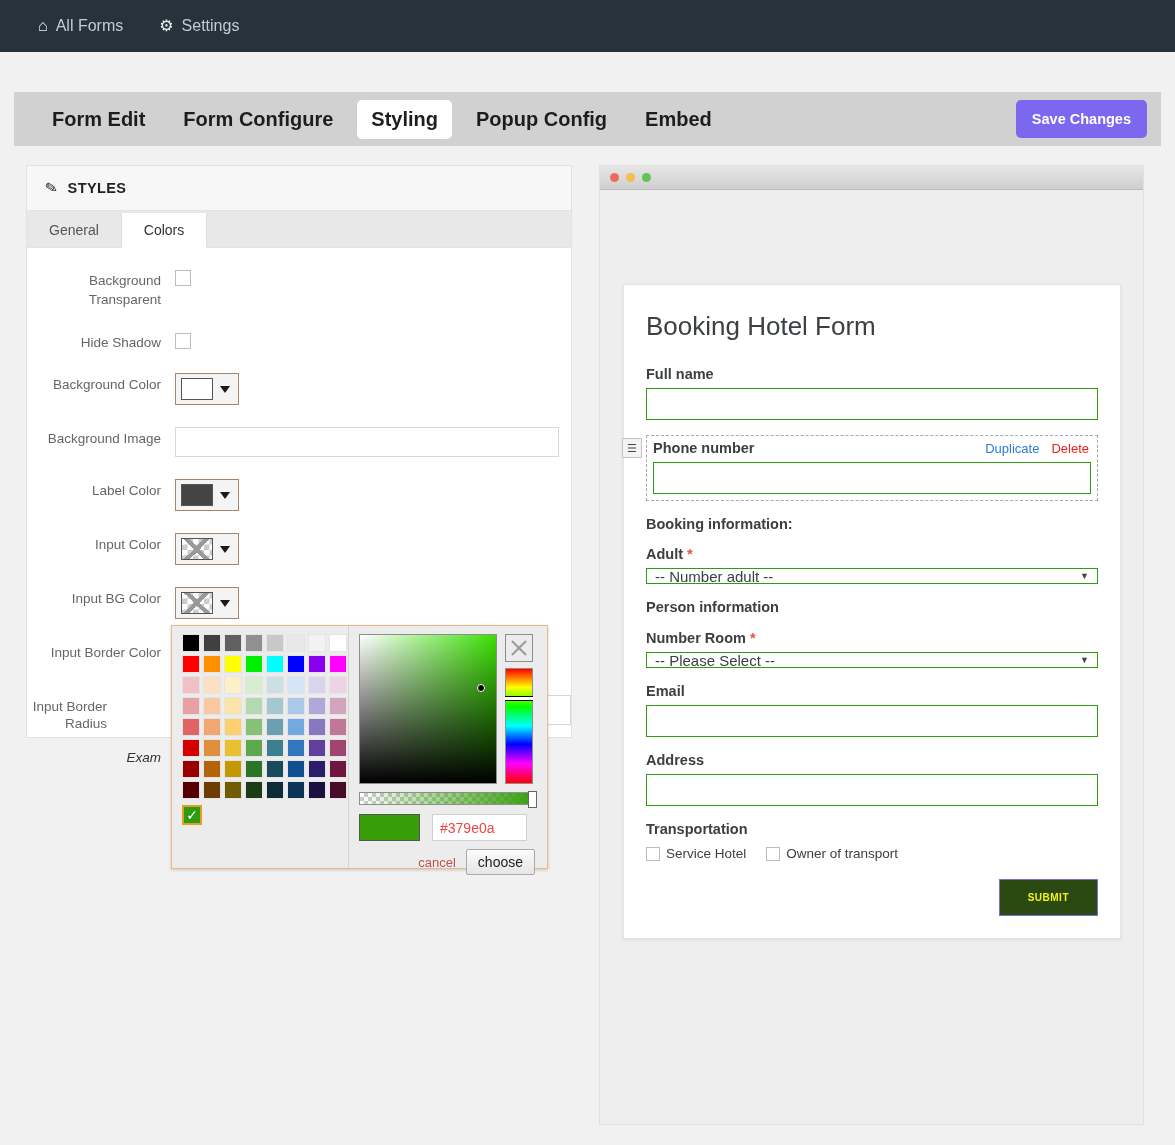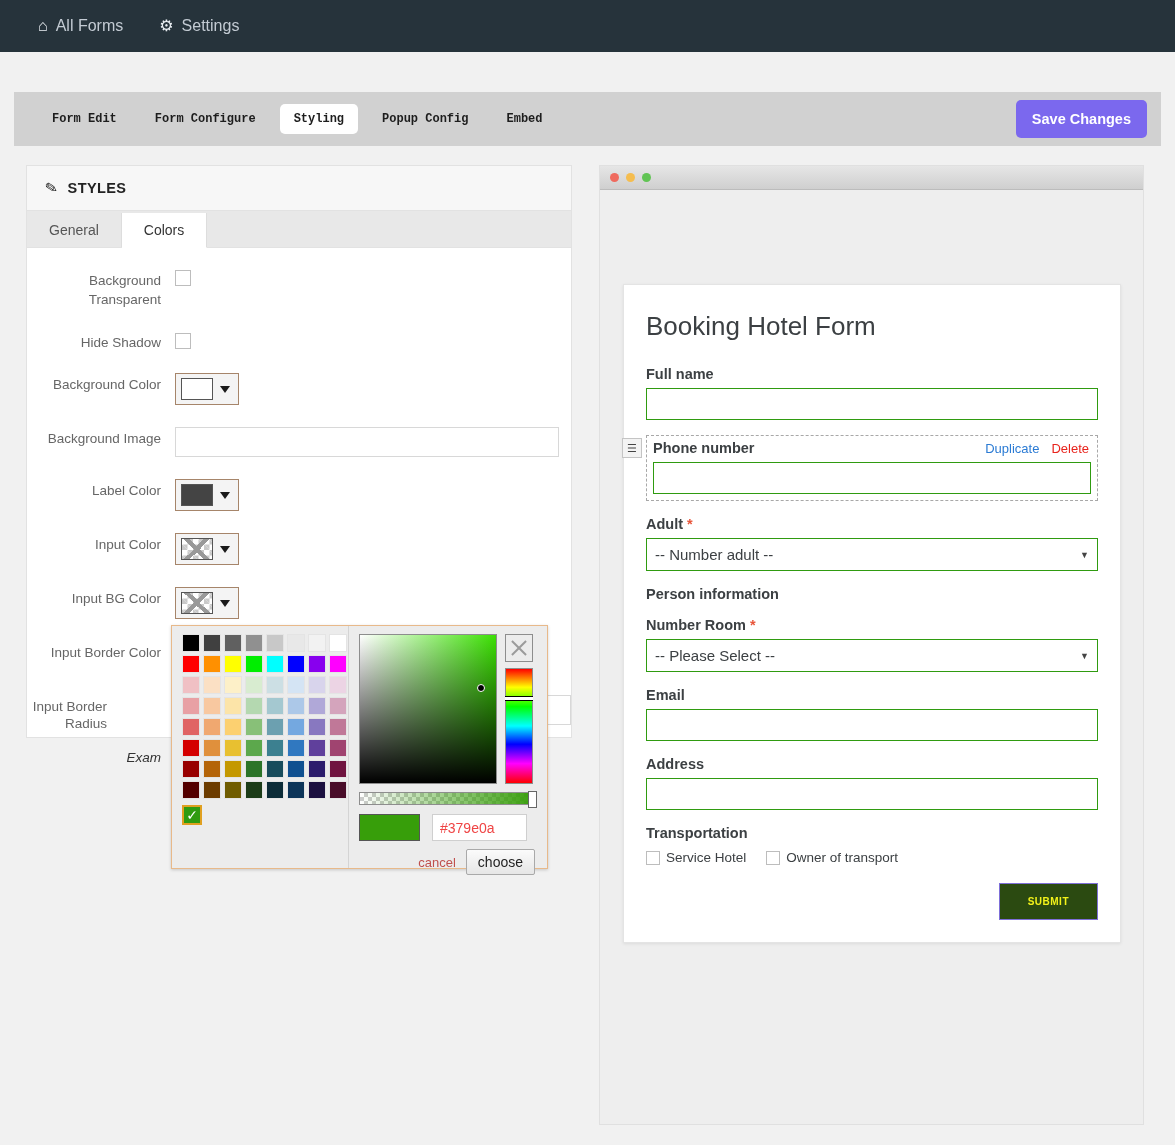--- a/index.html
+++ b/index.html
@@ -28,23 +28,23 @@
   .adminbar-item .ico { color: #e9eef2; font-size: 16px; display:inline-block; line-height:1; }
 
   
   .tabbar {
     position: absolute; left: 14px; top: 92px;
     width: 1147px; height: 54px;
     background: #d1d1d1;
     display: flex; align-items: center;
   }
   .tab {
-    font-size: 12px; font-weight: bold; color: #1d1d1d;
+    font-size: 20px; font-weight: bold; color: #1d1d1d;
     padding: 8px 14px; margin-left: 10px;
-    border-radius: 5px; cursor: pointer; white-space: nowrap; font-family: Liberation Mono, monospace;
+    border-radius: 5px; cursor: pointer; white-space: nowrap;
   }
   .tab:first-child { margin-left: 24px; }
   .tab.active { background: #ffffff; }
   .save-btn {
     margin-left: auto; margin-right: 14px;
     background: #7b68ee; color: #ffffff;
     font-size: 14.5px; font-weight: bold;
     border: none; border-radius: 5px;
     padding: 11px 16px; cursor: pointer;
     font-family: "Liberation Sans", sans-serif;
@@ -236,21 +236,21 @@
   .form-title { font-size: 26px; color: #3c4043; margin-bottom: 24px; font-weight: normal; }
   .fld { margin-bottom: 15px; }
   .fld-label { font-size: 14.5px; font-weight: bold; color: #3c4043; margin-bottom: 6px; }
   .req { color: #e8553a; font-weight: bold; }
   .fld-input {
     width: 100%; height: 32px; border: 1px solid #2f9b10;
     background: #fff; font-size: 14px; padding: 4px 8px;
     font-family: "Liberation Sans", sans-serif;
   }
   .fld-select {
-    width: 100%; height: 33px; border: 1px solid #2f9b10; background: #fff;
+    width: 100%; height: 16px; border: 1px solid #2f9b10; background: #fff;
     font-size: 15px; color: #3c4043; padding: 4px 8px;
     display: flex; align-items: center; justify-content: space-between;
     cursor: pointer;
   }
   .fld-select .ar { font-size: 9px; color: #444; }
   .group-head { font-size: 14.5px; font-weight: bold; color: #3c4043; margin-bottom: 9px; }
   .chk-row { display: flex; align-items: center; gap: 6px; margin-bottom: 2px; }
   .chk-row .grp { display: flex; align-items: center; gap: 6px; margin-right: 14px; }
   .chk-sm { width: 14px; height: 14px; border: 1px solid #bdbdbd; background: #fff; cursor: pointer; }
   .chk-lbl { font-size: 13.5px; color: #3c4043; }
@@ -502,20 +502,21 @@
     <div class="dragged">
       <div class="drag-handle">☰</div>
       <div class="row-actions">
         <span class="act-dup">Duplicate</span>
         <span class="act-del">Delete</span>
       </div>
       <div class="fld-label">Phone number</div>
       <input class="fld-input" type="text" value="" style="">
     </div>
 
+    <div class="group-head" style="margin-bottom:14px;">Booking information:</div>
 
     <div class="fld">
       <div class="fld-label">
         <span>Adult</span>
         <span class="req">*</span>
       </div>
       <div class="fld-select">
         <span>-- Number adult --</span>
         <span class="ar">▼</span>
       </div>

